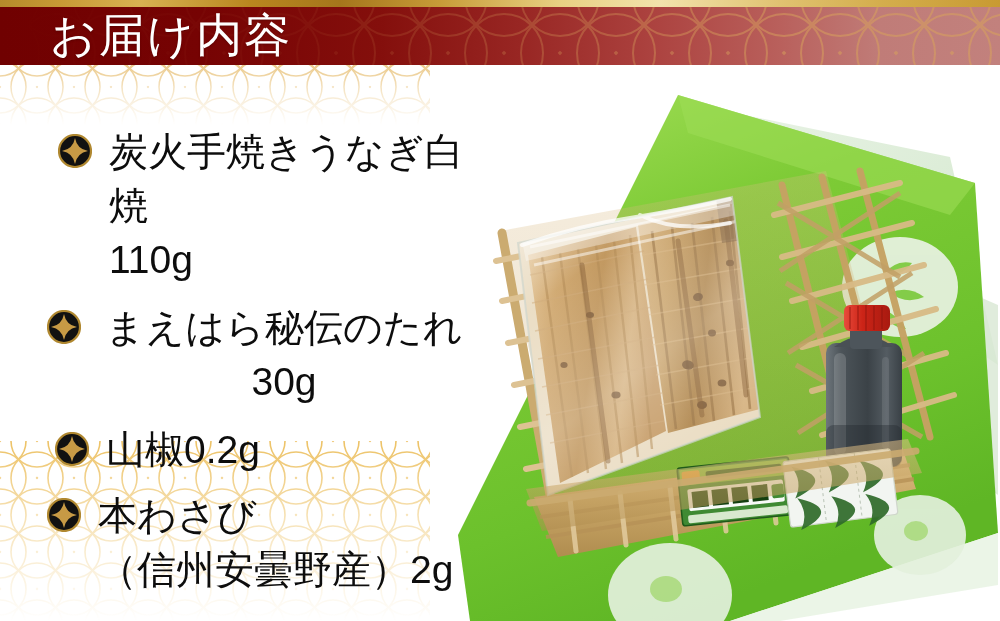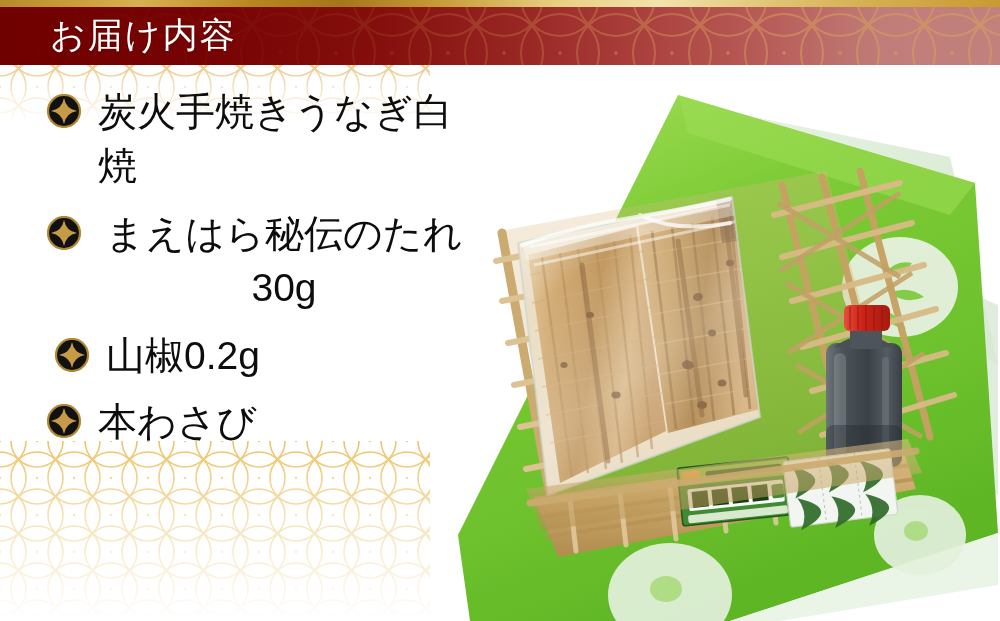--- a/index.html
+++ b/index.html
@@ -72,21 +72,21 @@
   }
   #header-pattern svg { display: block; width: 100%; height: 100%; }
   #header-title {
     position: absolute;
     left: 50px;
     top: 7px;
     height: 58px;
     line-height: 58px;
     color: #ffffff;
     font-family: "Liberation Serif", "DejaVu Serif", serif;
-    font-size: 35px;
+    font-size: 46px;
     font-weight: 400;
     letter-spacing: 2px;
     white-space: nowrap;
     text-shadow: 0 1px 2px rgba(60,0,0,0.45);
     z-index: 3;
   }
 
   
   #photo {
     position: absolute;
@@ -501,30 +501,34 @@
           </mask>
         </defs>
         <rect x="0" y="0" width="1000" height="58" fill="url(#shippoPatH)" mask="url(#maskH)"></rect>
       </svg>
     </div>
     <div id="header-title">お届け内容</div>
   </div>
 
   <div id="content-list">
 
-    <div class="list-item" style="margin-top:20px;">
+    <div class="list-item" style="margin-top:60px;padding-left:11px;">
       <div class="item-row">
         <span class="bullet">
           <svg viewBox="0 0 34 34" xmlns="http://www.w3.org/2000/svg">
             <circle cx="17" cy="17" r="16" fill="#111111" stroke="#b08830" stroke-width="2.2"></circle>
             <path d="M17 4 Q19 15 30 17 Q19 19 17 30 Q15 19 4 17 Q15 15 17 4 Z" fill="#c79a45"></path>
           </svg>
         </span>
         <span class="item-text">炭火手焼きうなぎ白焼</span>
       </div>
+      <div class="item-row">
+        <span class="bullet" style="visibility:hidden"></span>
+        <span class="item-text">110g</span>
+      </div>
     </div>
 
     <div class="list-item" style="margin-top:14px;text-align:center;">
       <div class="item-row">
         <span class="bullet">
           <svg viewBox="0 0 34 34" xmlns="http://www.w3.org/2000/svg">
             <circle cx="17" cy="17" r="16" fill="#111111" stroke="#b08830" stroke-width="2.2"></circle>
             <path d="M17 4 Q19 15 30 17 Q19 19 17 30 Q15 19 4 17 Q15 15 17 4 Z" fill="#c79a45"></path>
           </svg>
         </span>
@@ -551,17 +555,21 @@
     <div class="list-item" style="margin-top:12px;">
       <div class="item-row">
         <span class="bullet">
           <svg viewBox="0 0 34 34" xmlns="http://www.w3.org/2000/svg">
             <circle cx="17" cy="17" r="16" fill="#111111" stroke="#b08830" stroke-width="2.2"></circle>
             <path d="M17 4 Q19 15 30 17 Q19 19 17 30 Q15 19 4 17 Q15 15 17 4 Z" fill="#c79a45"></path>
           </svg>
         </span>
         <span class="item-text">本わさび</span>
       </div>
+      <div class="item-row">
+        <span class="bullet" style="visibility:hidden"></span>
+        <span class="item-text">（信州安曇野産）2g</span>
+      </div>
     </div>
 
   </div>
 
 </div>
 
 </body></html>

